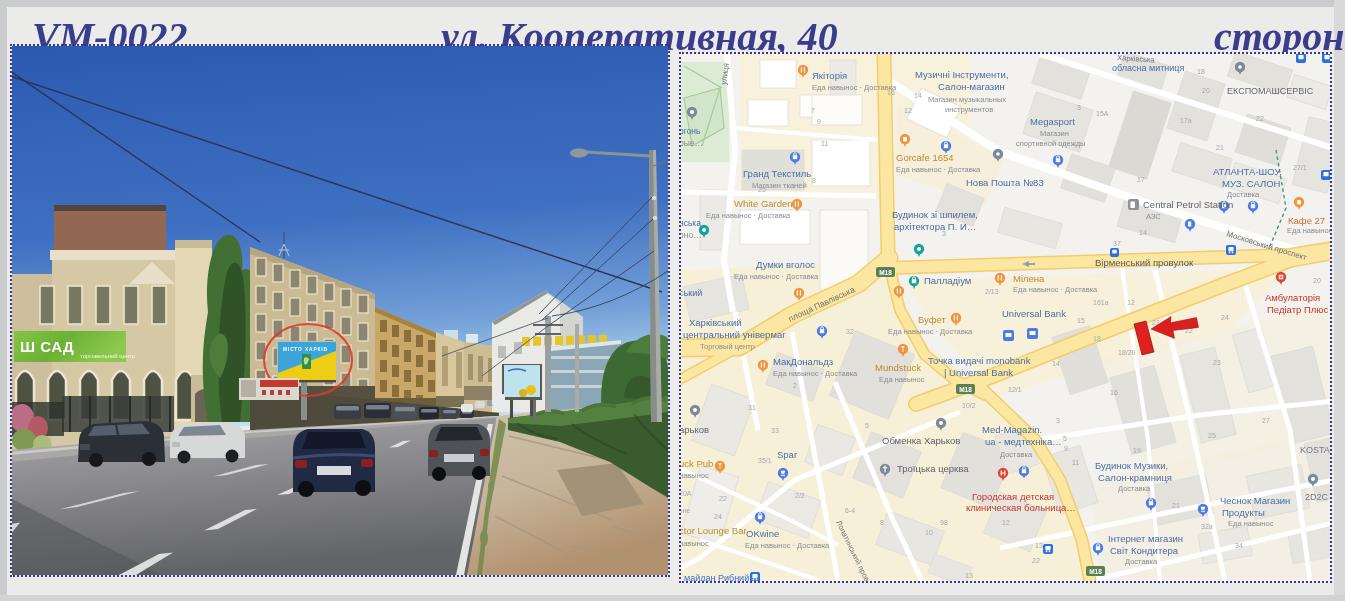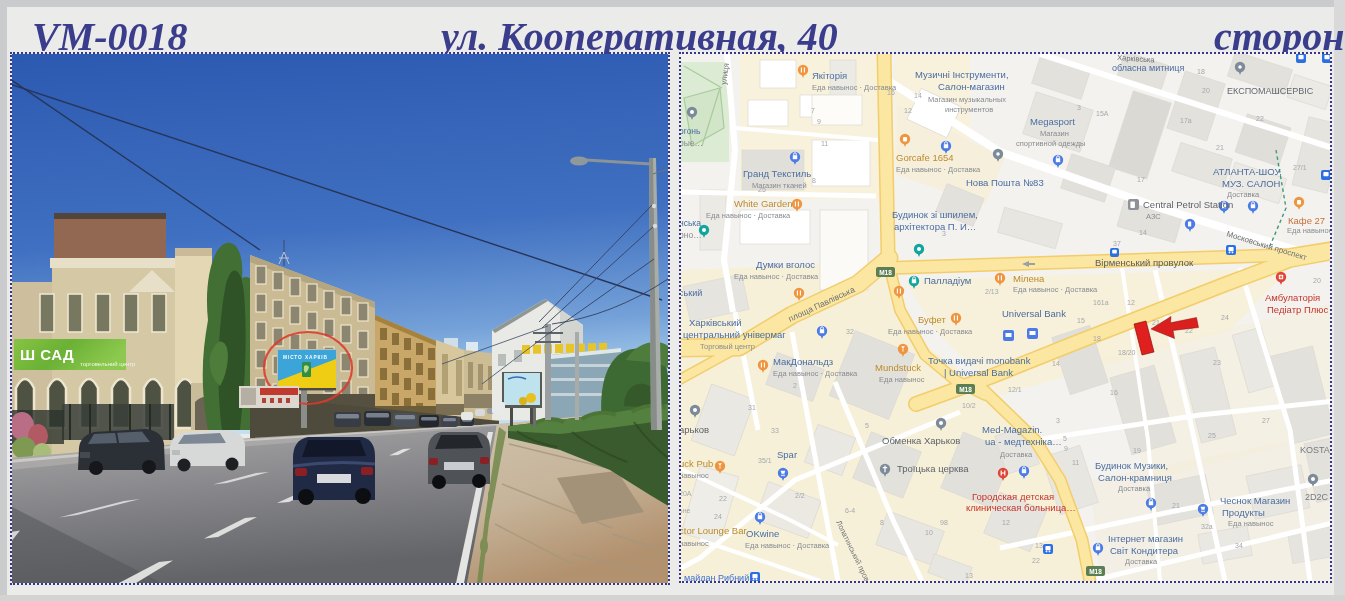--- a/index.html
+++ b/index.html
@@ -2,36 +2,36 @@
 <html><head>
 <meta charset="utf-8">
 <style>
   html,body{margin:0;padding:0;}
   body{width:1345px;height:601px;position:relative;background:#ebebe9;font-family:"Liberation Sans",sans-serif;overflow:hidden;}
   .frame-top{position:absolute;left:0;top:0;width:1345px;height:7px;background:#c9cbcc;}
   .frame-left{position:absolute;left:0;top:0;width:7px;height:601px;background:#c9cbcc;}
   .frame-right{position:absolute;right:0;top:0;width:11px;height:601px;background:#d8d9d8;}
   .frame-bottom{position:absolute;left:0;top:595px;width:1345px;height:6px;background:#d2d3d2;}
   .hdr{position:absolute;top:13px;font-family:"Liberation Serif",serif;font-style:italic;font-weight:bold;font-size:40px;color:#3a3c8c;white-space:nowrap;}
-  #panel-photo{position:absolute;left:10px;top:52px;width:660px;height:533px;border:2px dotted #36368c;box-sizing:border-box;}
+  #panel-photo{position:absolute;left:10px;top:44px;width:660px;height:533px;border:2px dotted #36368c;box-sizing:border-box;}
   #panel-map{position:absolute;left:679px;top:52px;width:653px;height:531px;border:2px dotted #36368c;box-sizing:border-box;background:#f3f1ed;}
   svg{display:block;}
 </style>
 </head>
 <body>
 
 <div class="frame-top"></div>
 
 <div class="frame-left"></div>
 
 <div class="frame-right"></div>
 
 <div class="frame-bottom"></div>
 
-<div class="hdr" style="left:32px;">VM-0018</div>
+<div class="hdr" style="left:32px;">VM-0022</div>
 
 <div class="hdr" style="left:441px;">ул. Кооперативная, 40</div>
 
 <div class="hdr" style="left:1171px;margin-left:43px;">сторона Б</div>
 
 <div id="panel-photo">
 <svg width="656" height="529" viewBox="0 0 656 529">
 <defs>
 <linearGradient id="sky" x1="0.1" y1="0" x2="0.22" y2="1">
  <stop offset="0" stop-color="#2c5ab1"></stop>

